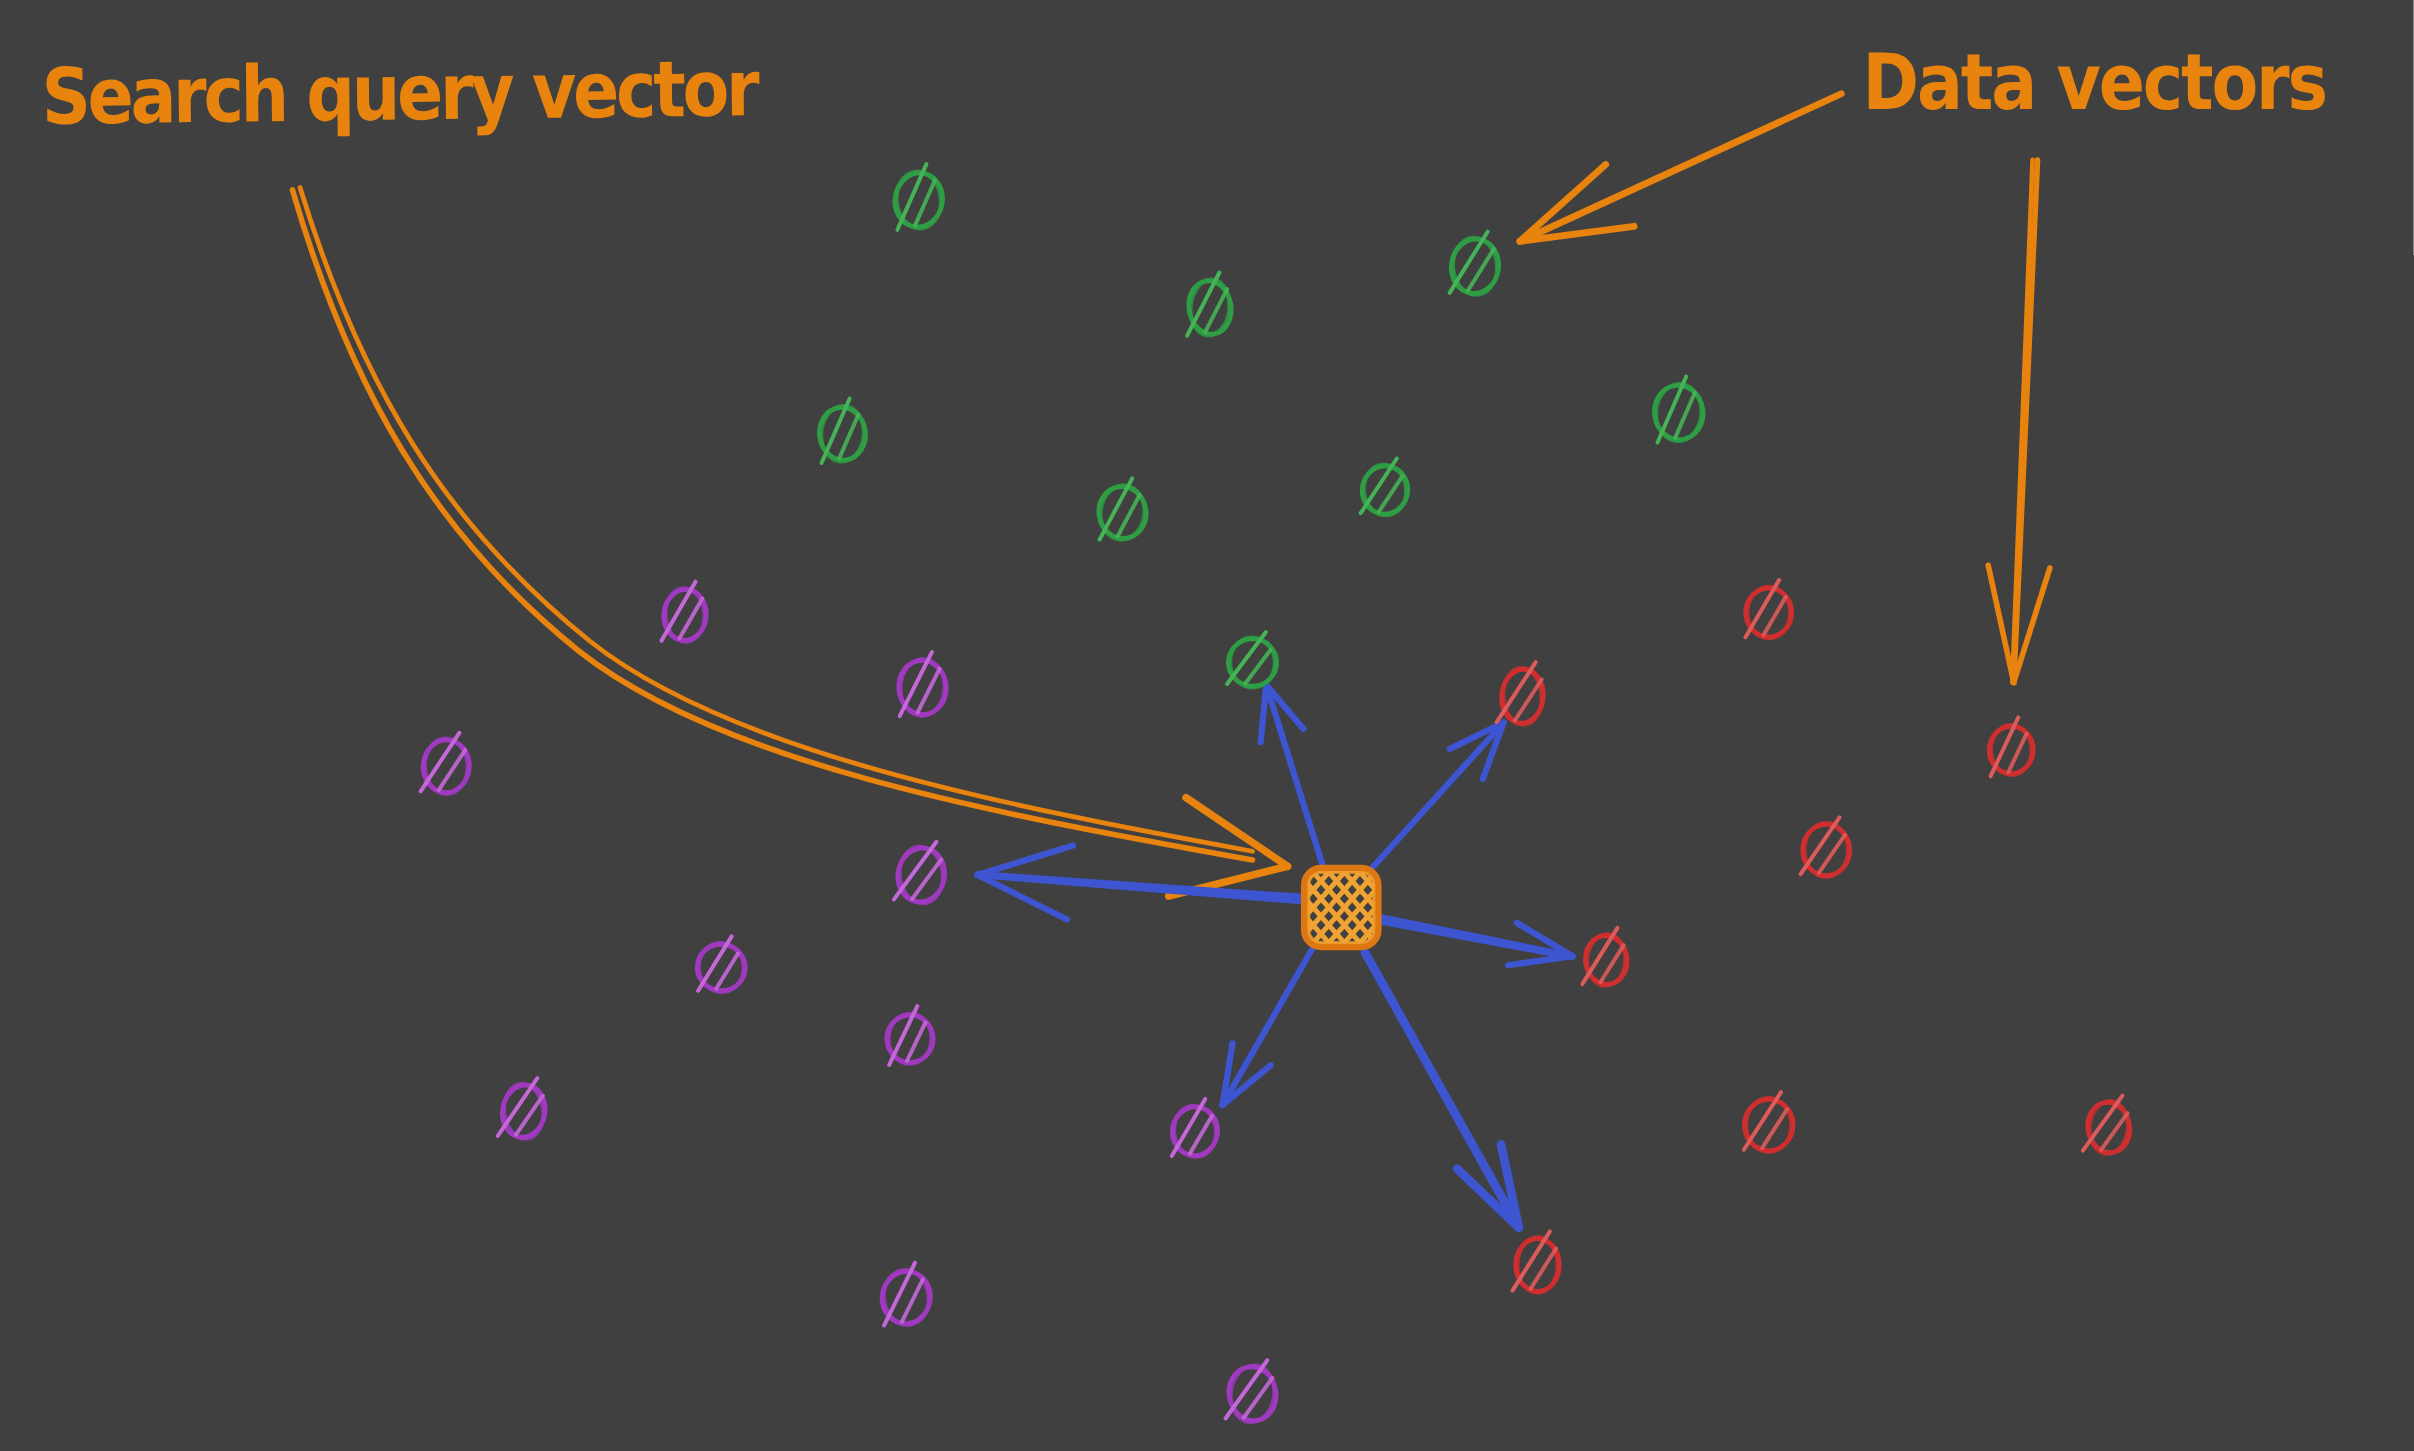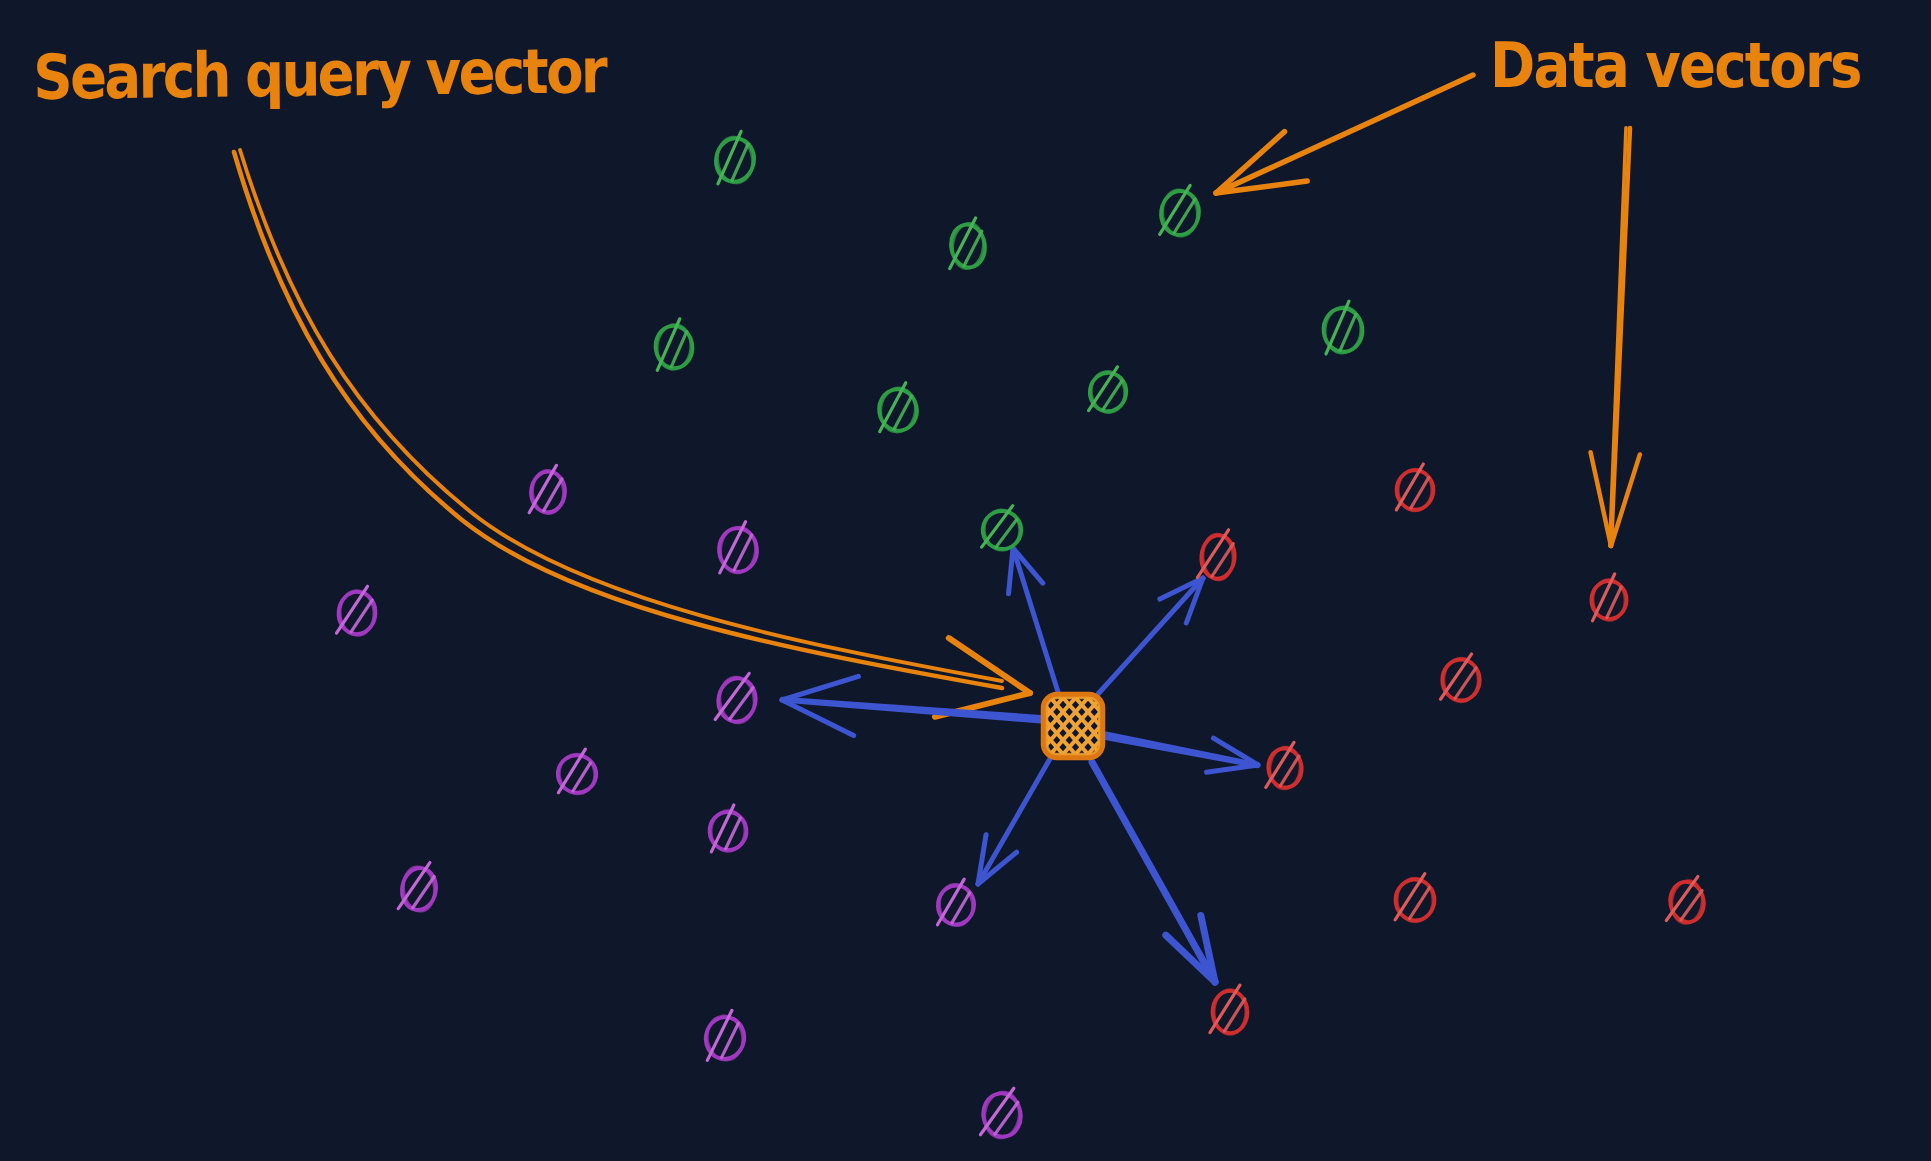--- a/index.html
+++ b/index.html
@@ -39,21 +39,21 @@
     left: 1490px;
     top: 32px;
     font-size: 62px;
     letter-spacing: -2px;
     transform: scaleX(0.88);
   }
 </style>
 </head>
 <body>
 
-<div id="stage" style="background: #0f172a;">
+<div id="stage" style="background: #404040;">
   <div class="label" id="label-search" style="color: rgb(232, 131, 14);">Search query vector</div>
   <div class="label" id="label-data" style="color: rgb(232, 131, 14);">Data vectors</div>
   <svg id="diagram-svg" width="1931" height="1161" viewBox="0 0 1931 1161">
       <g>
         <path d="M 234 152 C 280 310, 345 425, 462 520 C 575 610, 790 650, 1002 688" fill="none" stroke="#e8830e" stroke-width="4.5" stroke-linecap="round"></path>
         <path d="M 240 150 C 288 306, 354 418, 472 513 C 582 600, 794 643, 1002 681" fill="none" stroke="#e8830e" stroke-width="3.8249999999999997" stroke-linecap="round"></path>
         <line x1="1030" y1="693" x2="934.9376551336455" y2="716.8149236511539" stroke="#e8830e" stroke-width="6" stroke-linecap="round"></line>
         <line x1="1030" y1="693" x2="948.815799614939" y2="638.1080551643662" stroke="#e8830e" stroke-width="6" stroke-linecap="round"></line>
       </g>
       <g>

